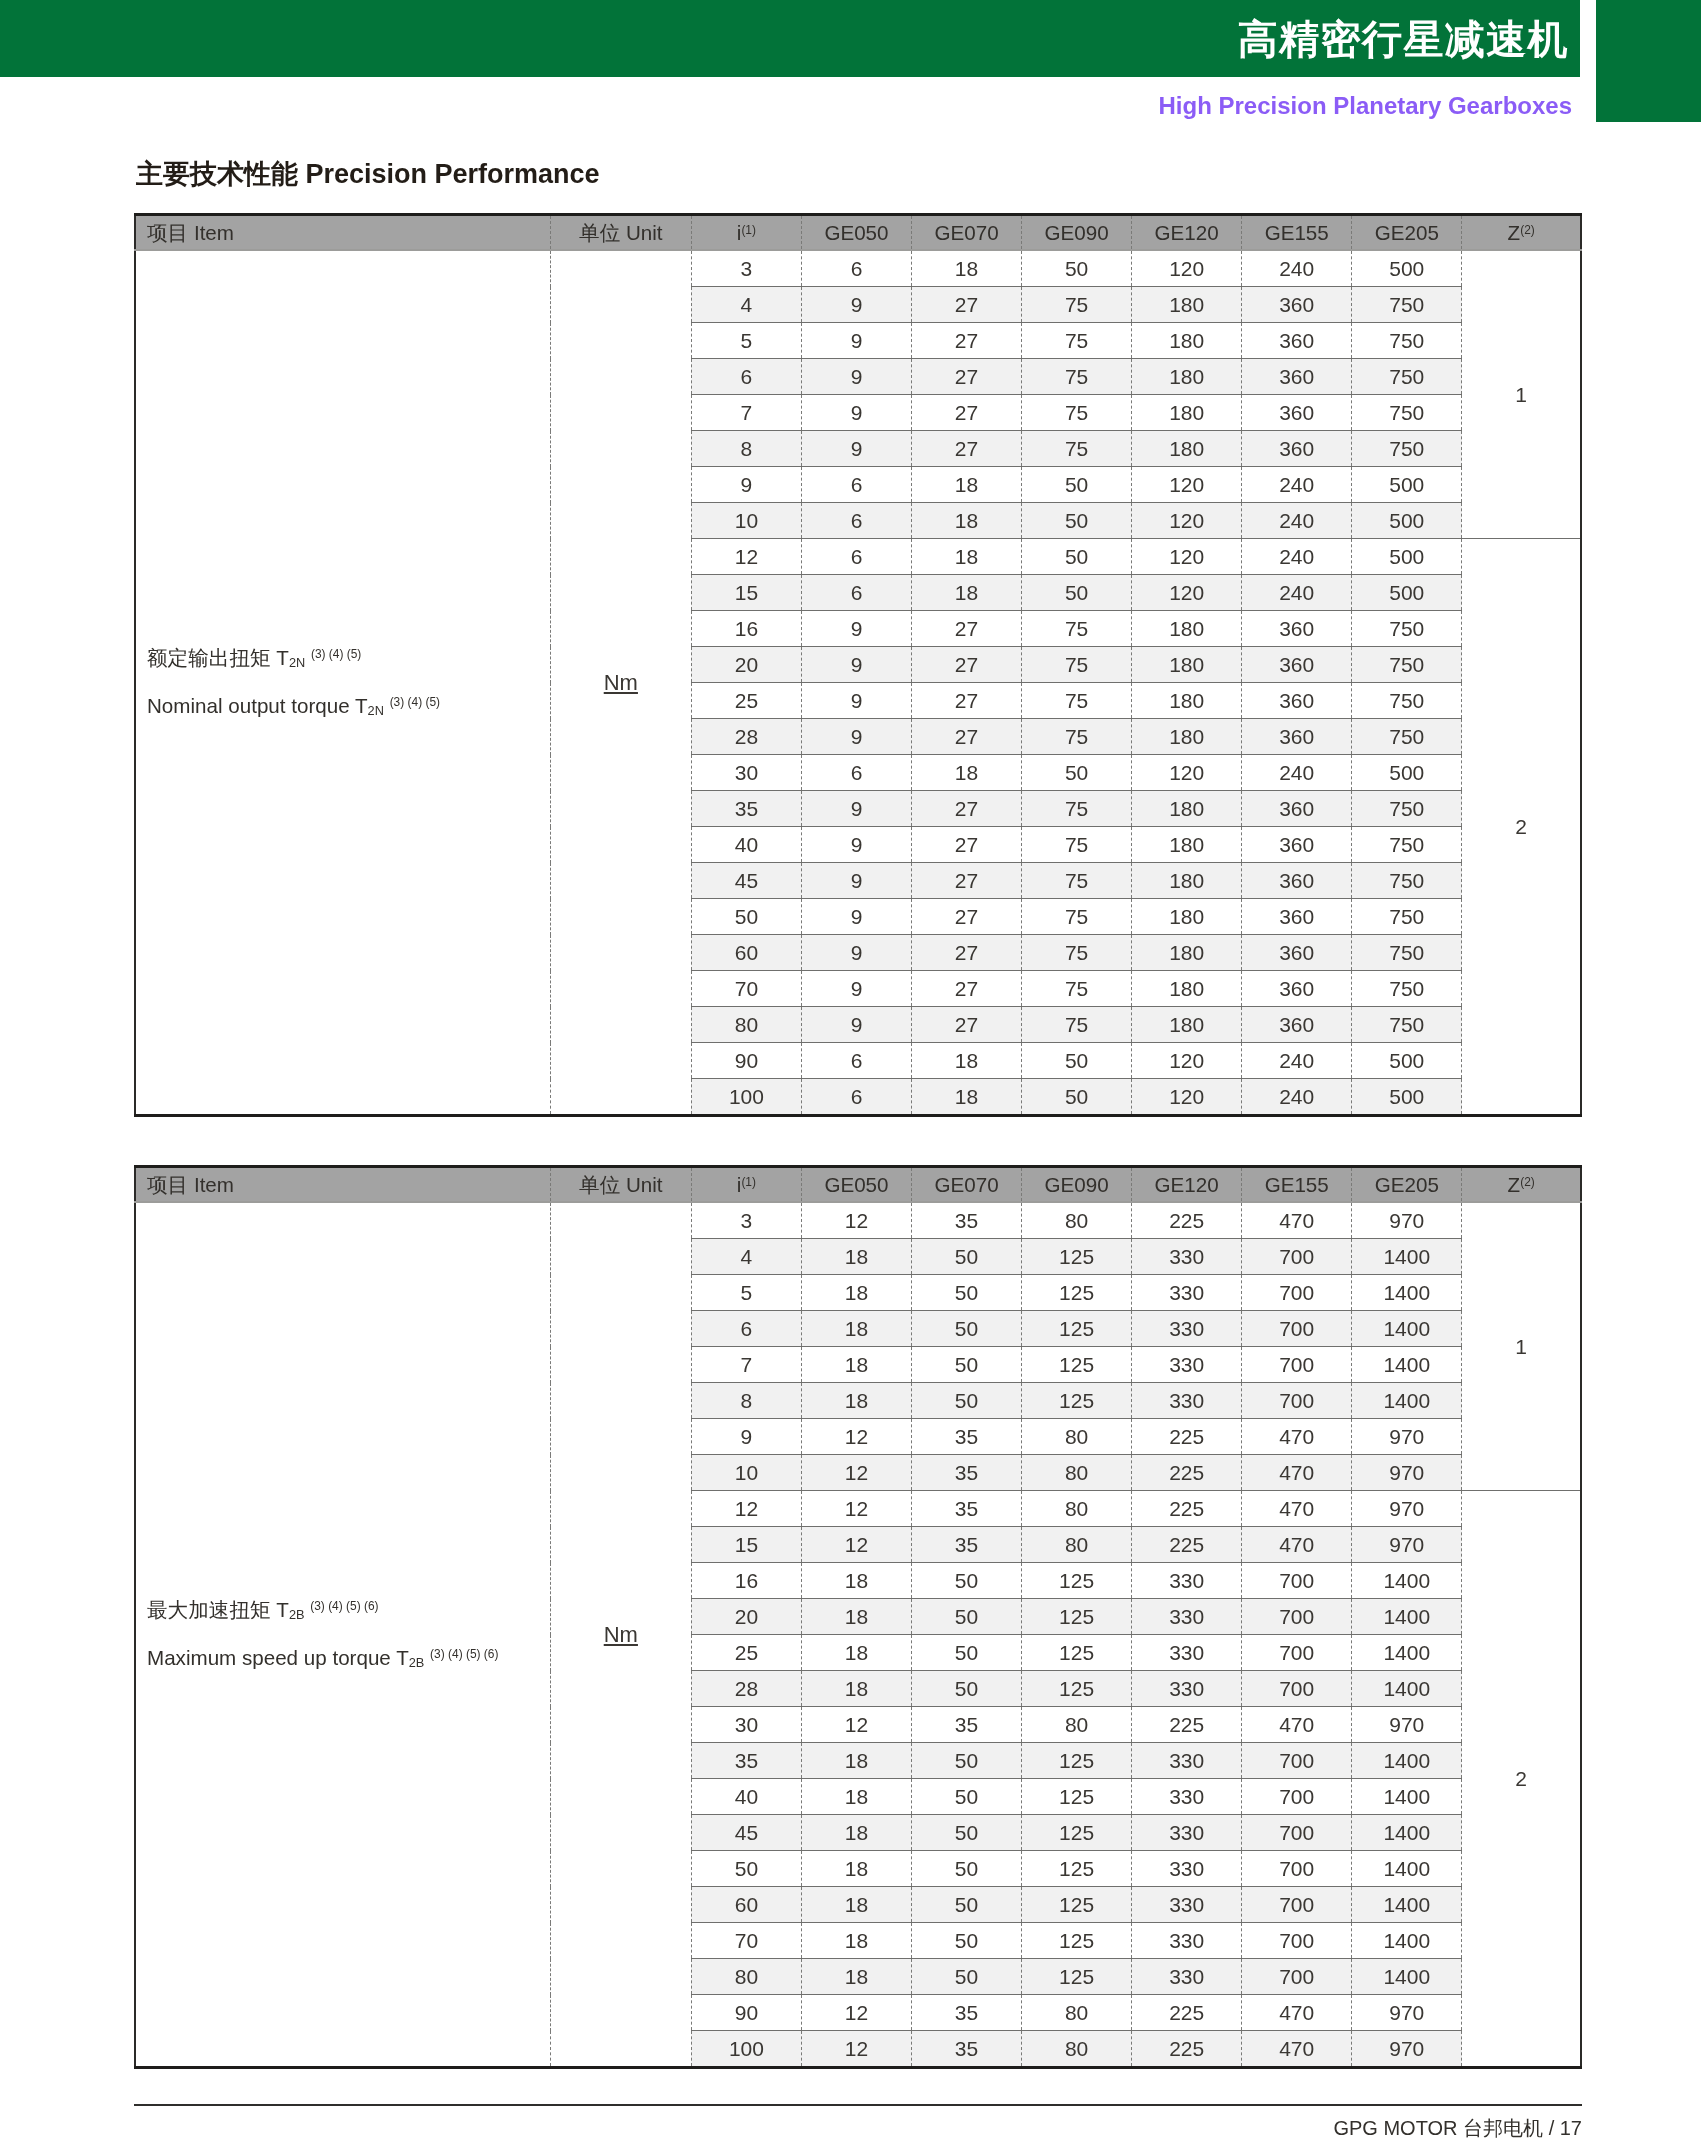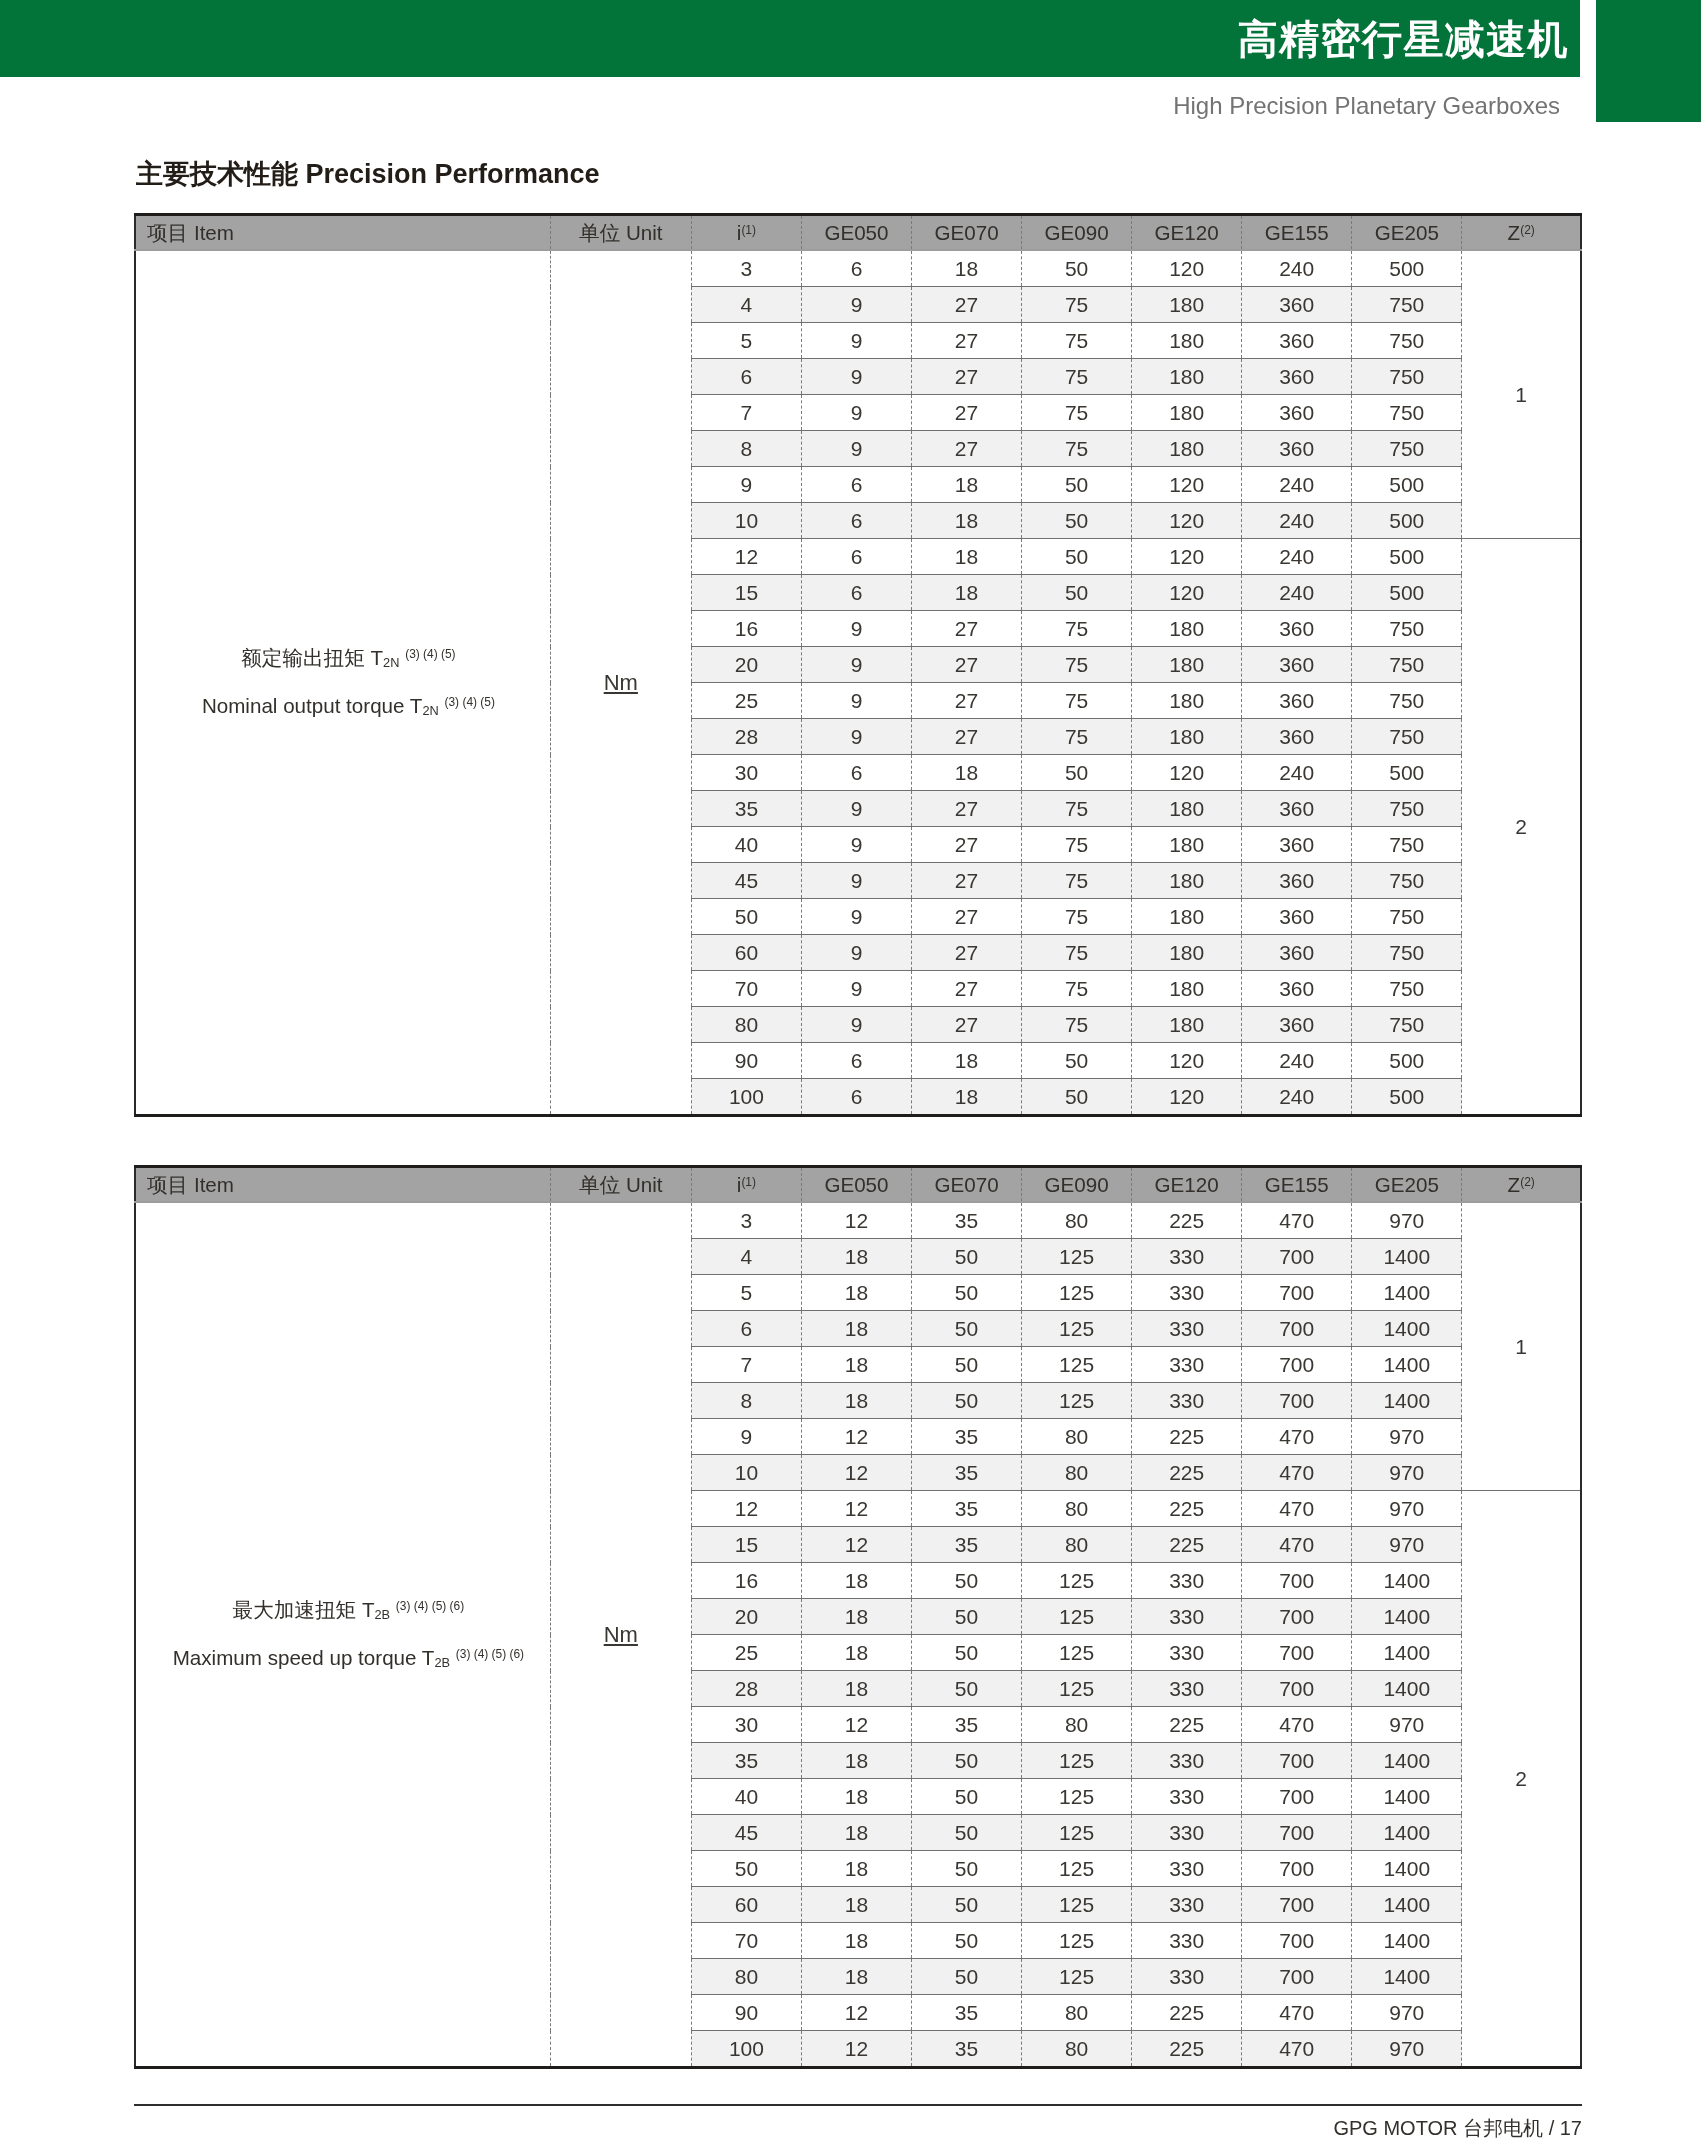--- a/index.html
+++ b/index.html
@@ -4,21 +4,21 @@
 <style>
   html,body{margin:0;padding:0;background:#ffffff;}
   body{font-family:"Liberation Sans","DejaVu Sans",sans-serif;color:#3a3733;}
   .page{position:relative;width:1702px;height:2138px;background:#ffffff;overflow:hidden;}
 
   
   .green-bar{position:absolute;left:0;top:0;width:1580px;height:77px;background:#027339;}
   .green-bar .bar-title{position:absolute;right:11px;top:50%;transform:translateY(-50%);
       font-size:40px;font-weight:bold;color:#ffffff;letter-spacing:1.4px;white-space:nowrap;}
   .green-corner{position:absolute;left:1596px;top:0;width:106px;height:122px;background:#027339;}
-  .subtitle{position:absolute;right:142px;top:92px;font-size:24px;font-weight:normal;color:#737373;white-space:nowrap;}
+  .subtitle{position:absolute;right:130px;top:92px;font-size:24px;font-weight:bold;color:#8b5cf6;white-space:nowrap;}
 
   
   .section-title{position:absolute;left:136px;top:156px;font-size:27px;font-weight:bold;color:#231d17;white-space:nowrap;}
 
   
   .tbl-wrap{position:absolute;left:134px;width:1448px;}
   .tbl-wrap.t1{top:213px;}
   .tbl-wrap.t2{top:1165px;}
   table.spec{border-collapse:collapse;table-layout:fixed;width:1448px;
       border-top:3.4px solid #1e1d1b;border-bottom:3.4px solid #1e1d1b;
@@ -28,21 +28,21 @@
   th{background:#a3a3a3;height:33px;font-size:20.6px;font-weight:normal;color:#33302c;
      border-bottom:2.7px solid #9c9c9a;border-left:1.4px dashed #7a7a78;text-align:center;padding:0;}
   th:first-child{border-left:none;text-align:left;padding-left:11px;}
   th sup,.z-cell sup{font-size:0.58em;vertical-align:0.5em;}
 
   td{height:35px;font-size:21px;text-align:center;vertical-align:middle;padding:0;
      border-left:1.4px dashed #7a7a78;color:#3a3733;background:#ffffff;}
   td.dc{border-top:1.4px solid #6f6f6d;}
   tbody tr:first-child td.dc{border-top:none;}
   td.dc.alt{background:#f1f1f1;}
-  td.item-cell{text-align:center;padding-left:11px;vertical-align:middle;border-left:none;}
+  td.item-cell{text-align:left;padding-left:11px;vertical-align:middle;border-left:none;}
   td.unit-cell{font-size:22px;text-decoration:underline;}
   td.z-cell{font-size:21px;}
   td.z-cell.z-top{border-top:1.4px solid #6f6f6d;}
   .item-line{font-size:20.6px;line-height:38px;color:#33302c;white-space:nowrap;}
   .item-line sub{font-size:0.62em;vertical-align:-0.2em;}
   .item-line sup{font-size:0.58em;vertical-align:0.55em;}
 
   
   .footer-rule{position:absolute;left:134px;top:2104px;width:1448px;height:2.1px;background:#2f2e2c;}
   .footer-text{position:absolute;right:120px;top:2115px;font-size:20px;color:#33302c;white-space:nowrap;}

